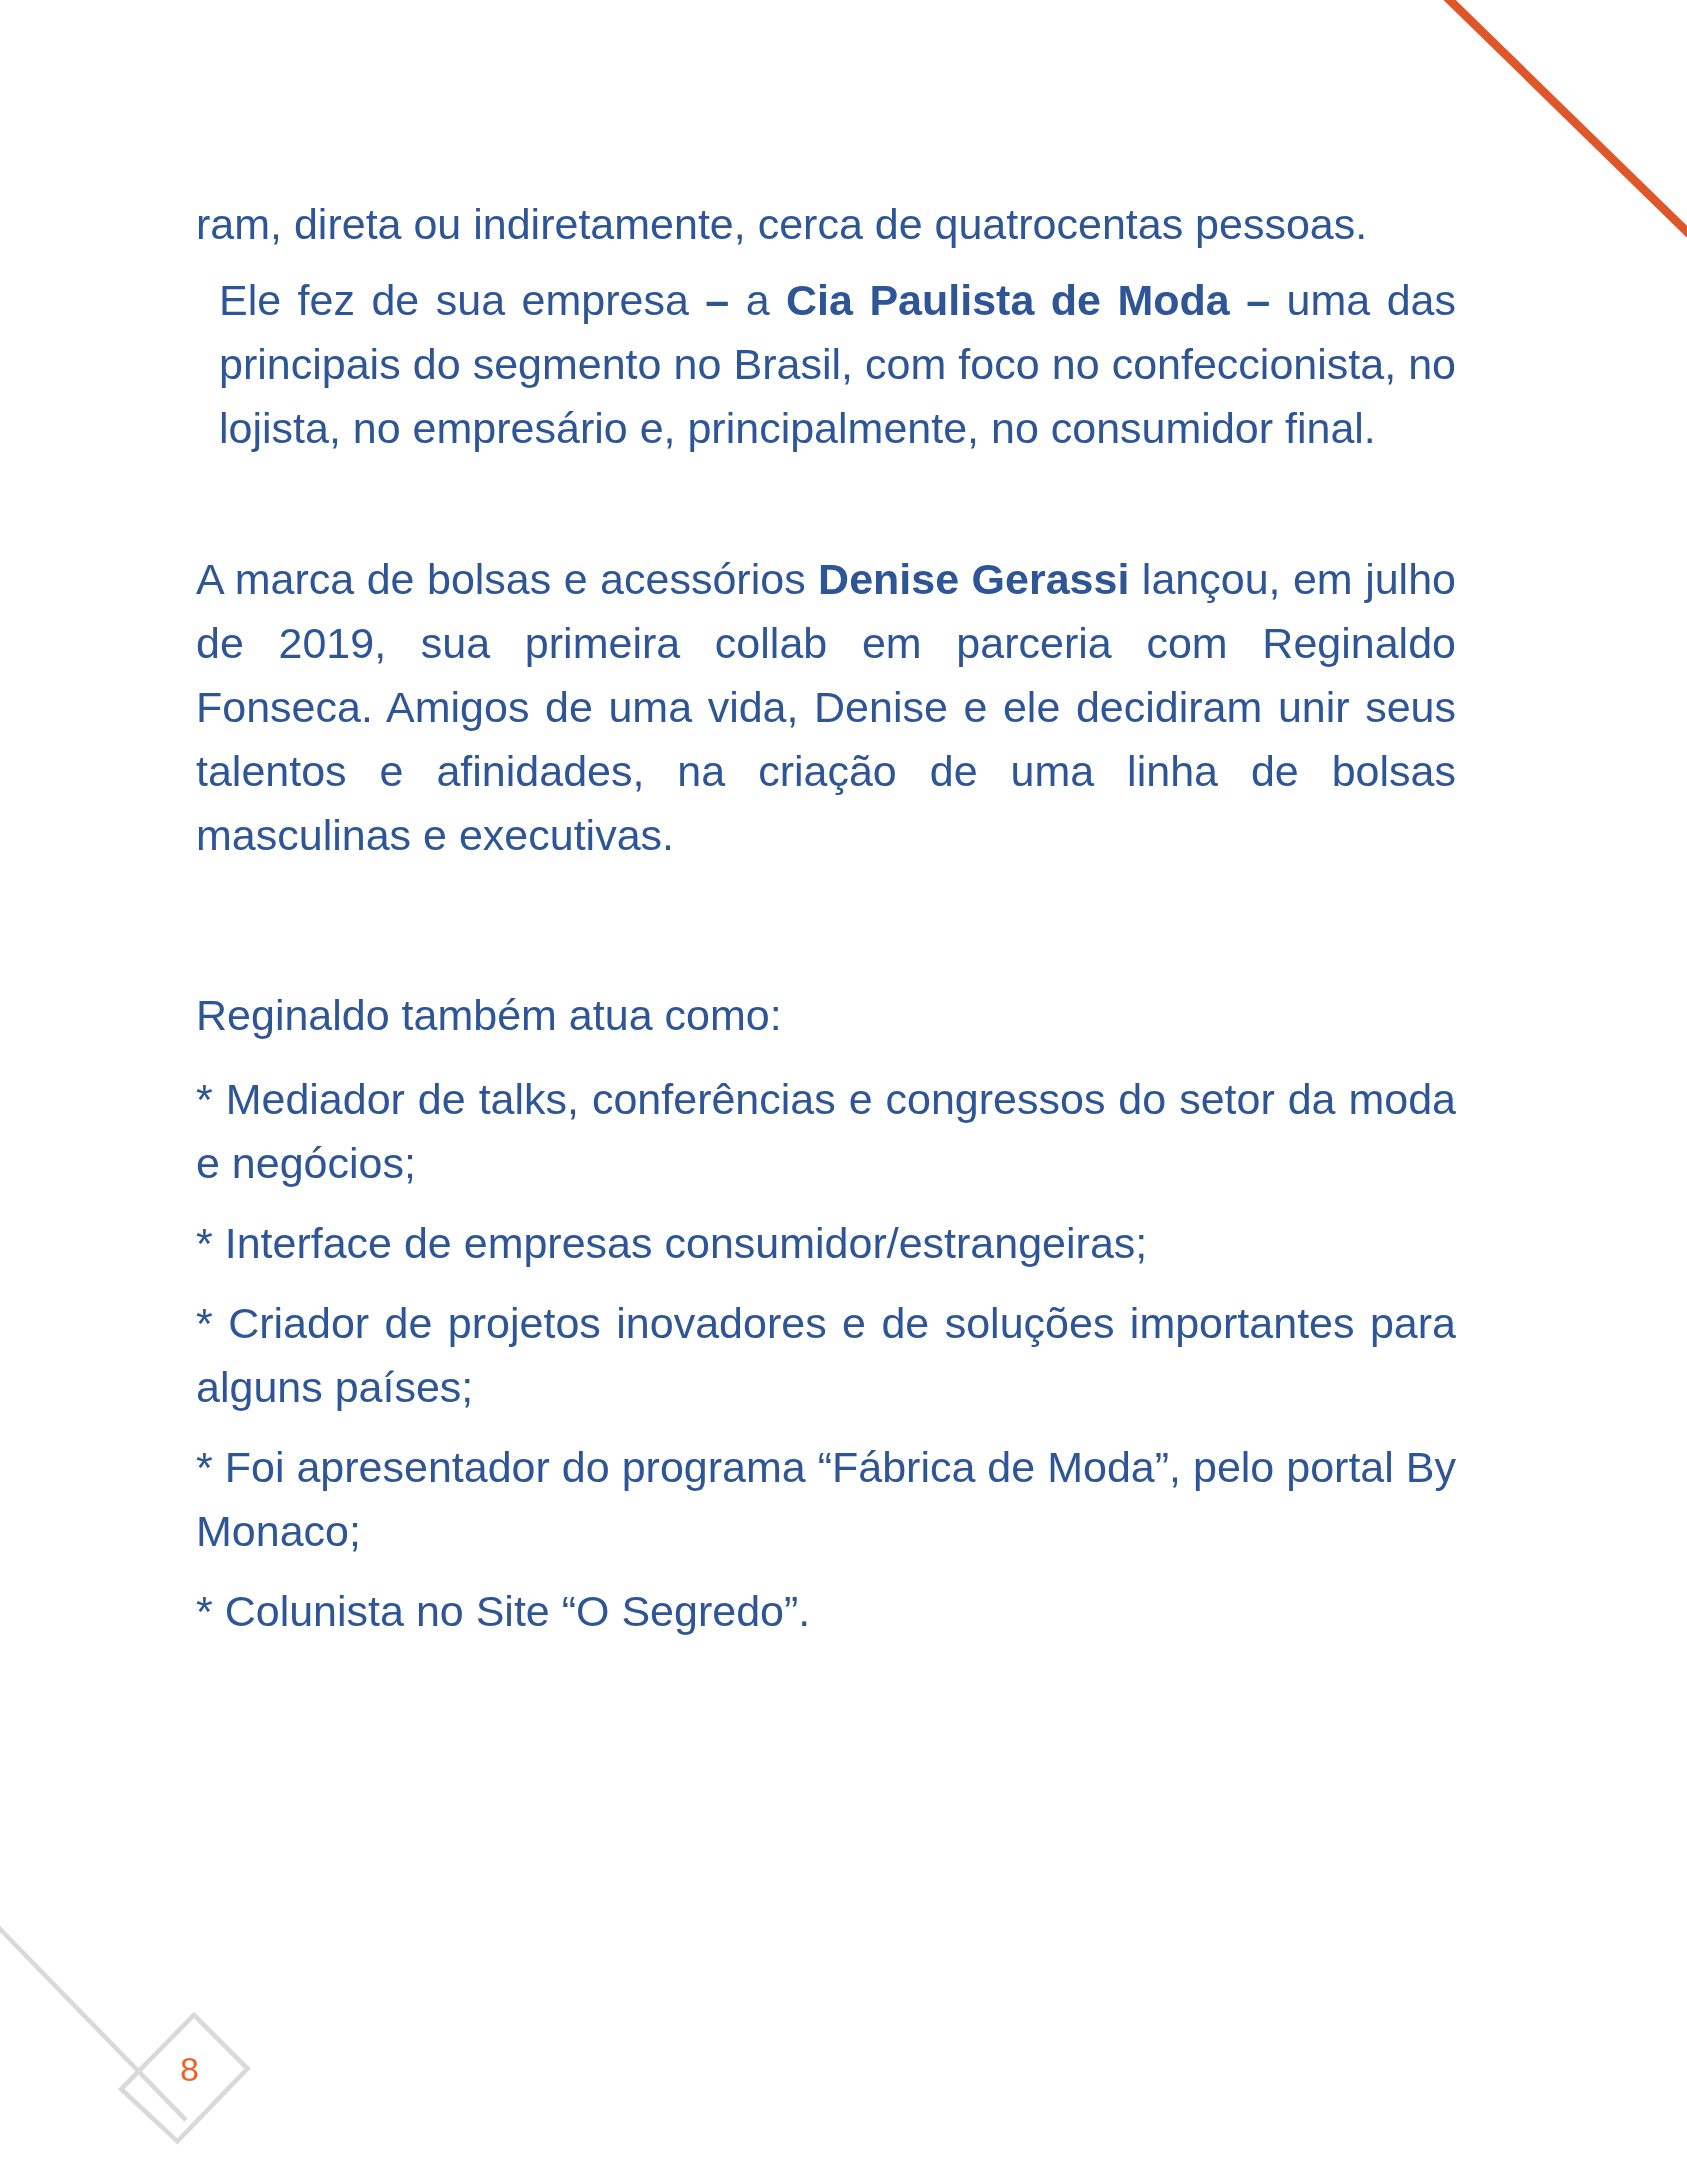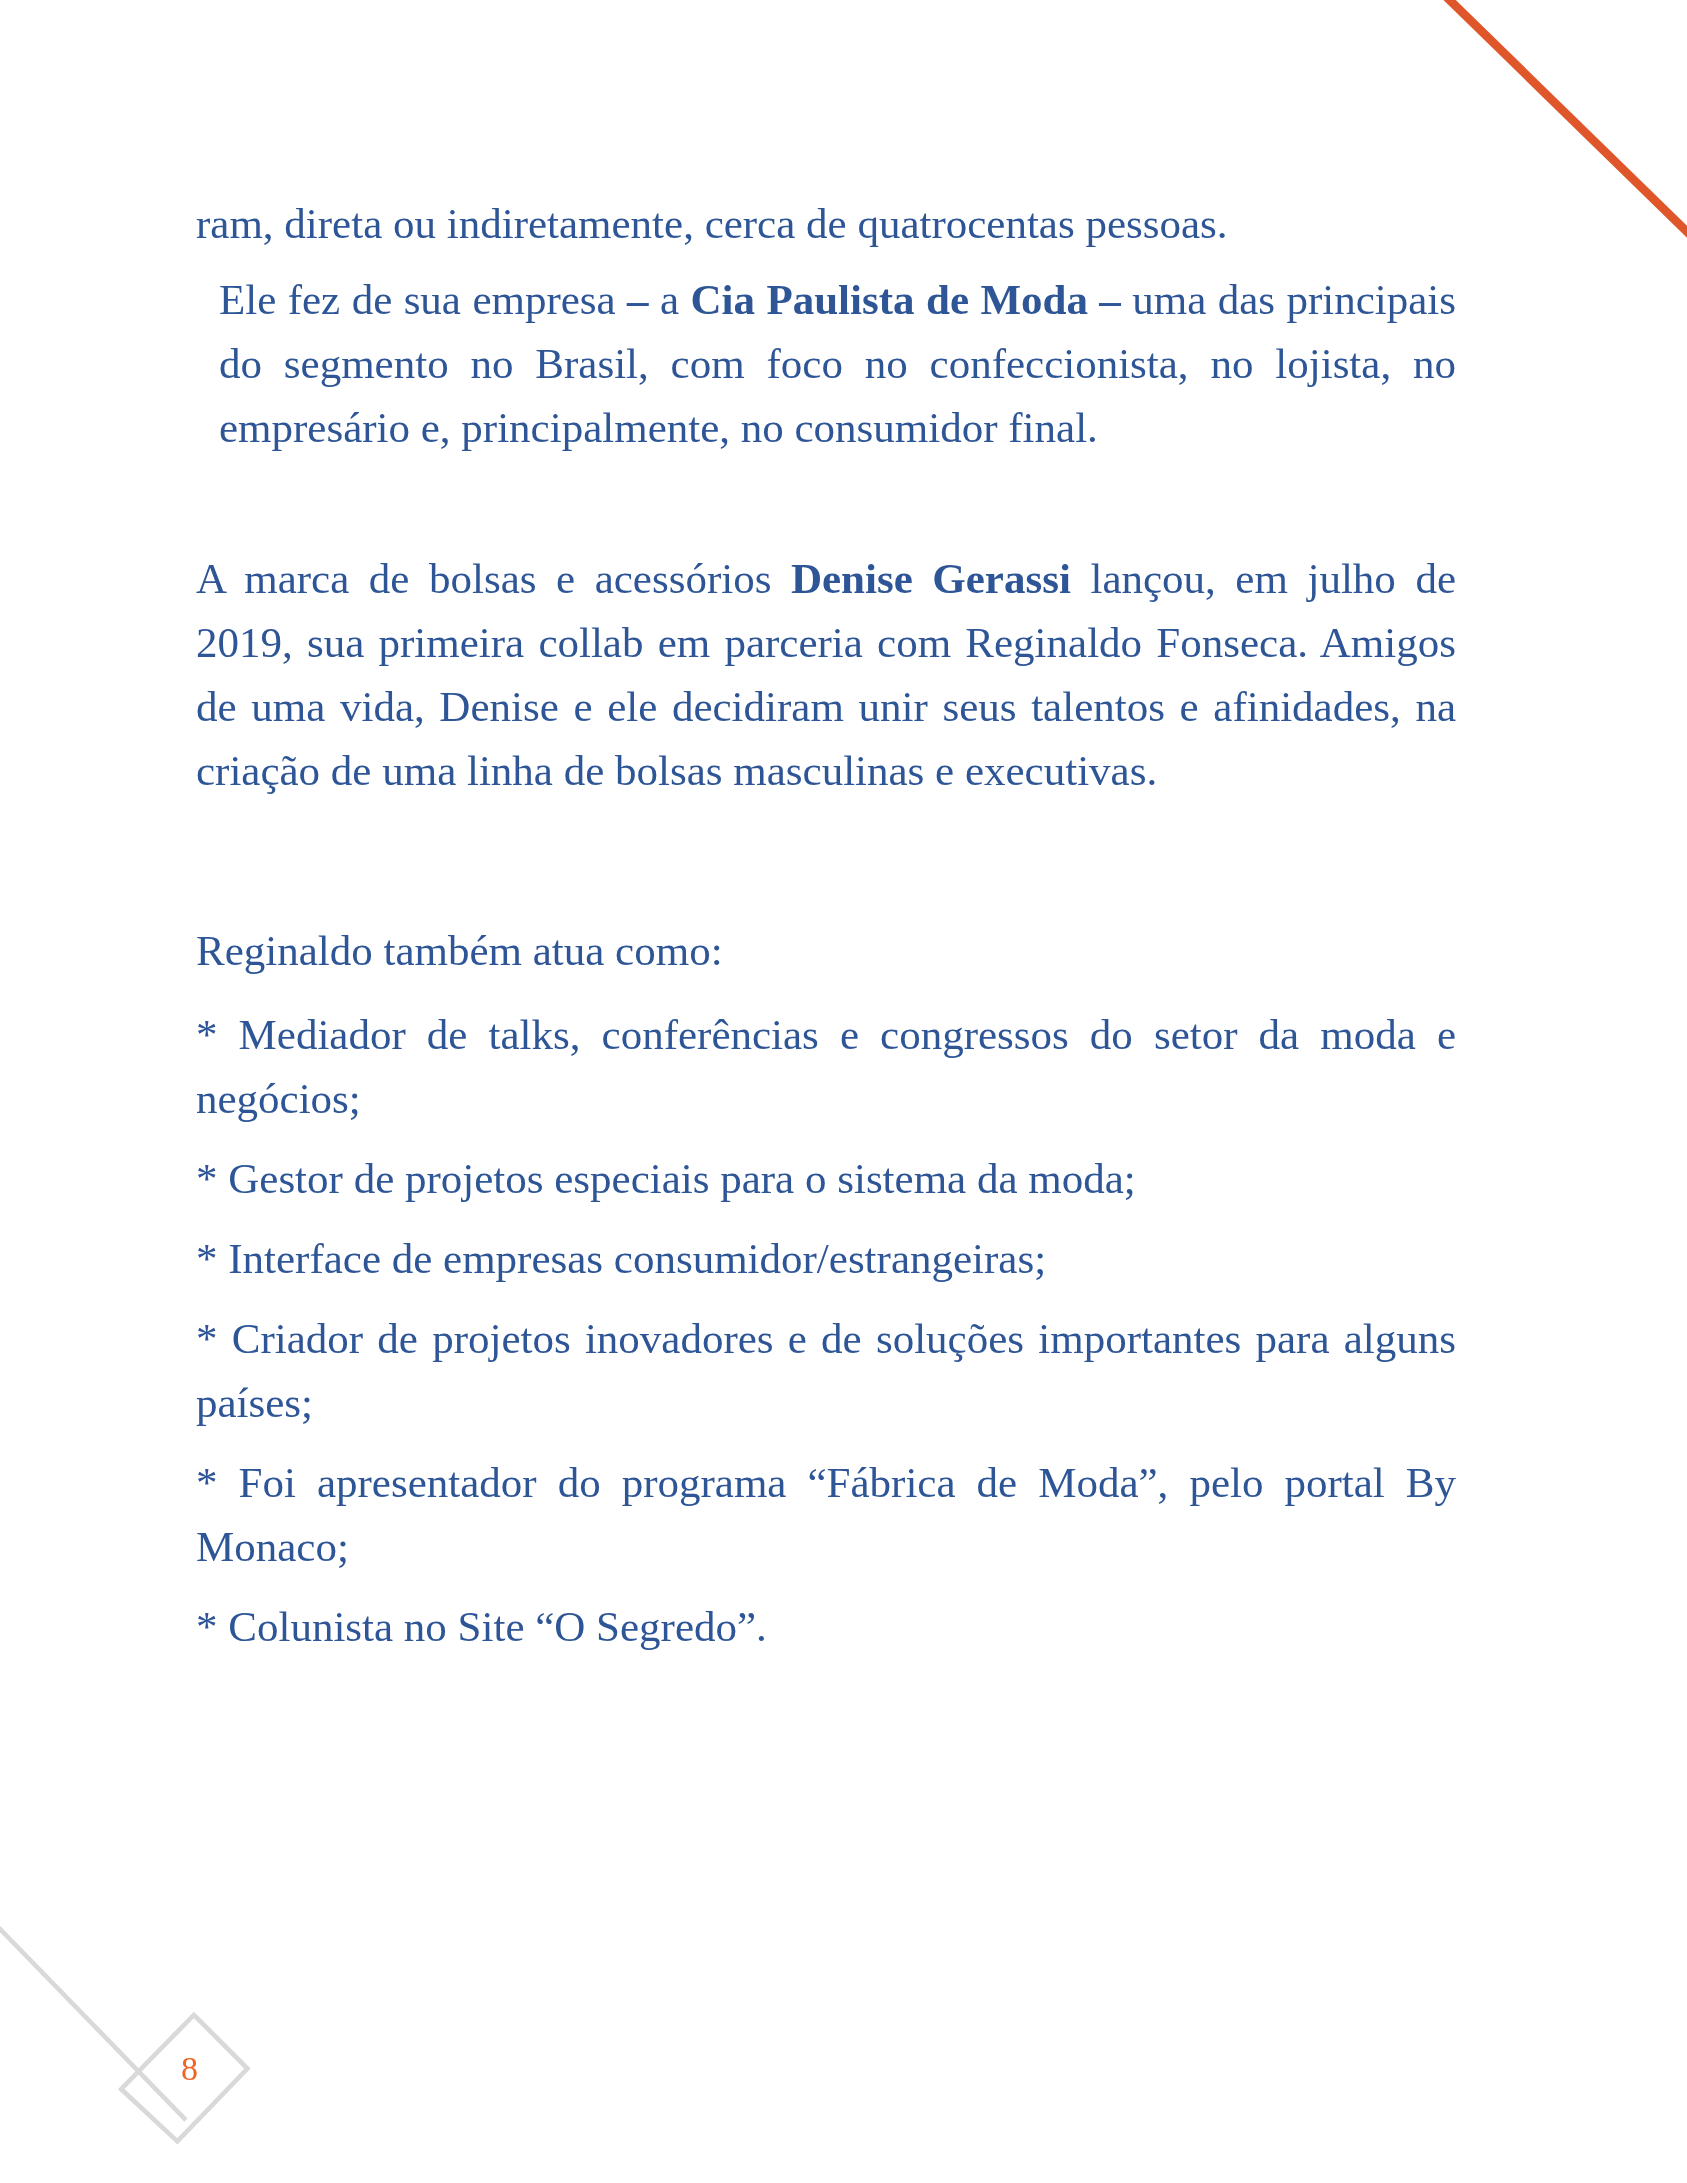--- a/index.html
+++ b/index.html
@@ -9,21 +9,21 @@
     --decor-gray: #d9d9d9;
   }
   * { margin: 0; padding: 0; box-sizing: border-box; }
   html, body { background: #ffffff; }
   .page {
     position: relative;
     width: 1687px;
     height: 2183px;
     background: #ffffff;
     overflow: hidden;
-    font-family: Liberation Serif, serif;
+    font-family: Liberation Sans, sans-serif;
   }
   .decor-svg {
     position: absolute;
     left: 0; top: 0;
     width: 1687px; height: 2183px;
     pointer-events: none;
   }
   .text-body {
     position: absolute;
     left: 196px;
@@ -62,21 +62,20 @@
     <line x1="-4" y1="2912" x2="281" y2="3205" style="stroke: var(--decor-gray); stroke-width: 7;"></line>
     <polygon points="293,3046 374,3127 268,3237 183,3158" style="fill: none; stroke: var(--decor-gray); stroke-width: 7;"></polygon>
   </svg>
 
   <div class="text-body">
       <p><span>ram, direta ou indiretamente, cerca de quatrocentas pessoas.</span></p>
       <p><span>Ele fez de sua empresa </span><span class="b">–</span><span> a </span><span class="b">Cia Paulista de Moda –</span><span> uma das principais do segmento no Brasil, com foco no confeccionista, no lojista, no empresário e, principalmente, no consumidor final.</span></p>
       <p><span>A marca de bolsas e acessórios </span><span class="b">Denise Gerassi</span><span> lançou, em julho de 2019, sua primeira collab em parceria com Reginaldo Fonseca. Amigos de uma vida, Denise e ele decidiram unir seus talentos e afinidades, na criação de uma linha de bolsas masculinas e executivas.</span></p>
       <p><span>Reginaldo também atua como:</span></p>
       <p><span>* Mediador de talks, conferências e congressos do setor da moda e negócios;</span></p>
-      <p><span>* Gestor de projetos especiais para o sistema da moda;</span></p>
       <p><span>* Interface de empresas consumidor/estrangeiras;</span></p>
       <p><span>* Criador de projetos inovadores e de soluções importantes para alguns países;</span></p>
       <p><span>* Foi apresentador do programa “Fábrica de Moda”, pelo portal By Monaco;</span></p>
       <p><span>* Colunista no Site “O Segredo”.</span></p>
     </div>
 
   <div class="page-number">8</div>
 
 </div>
 

